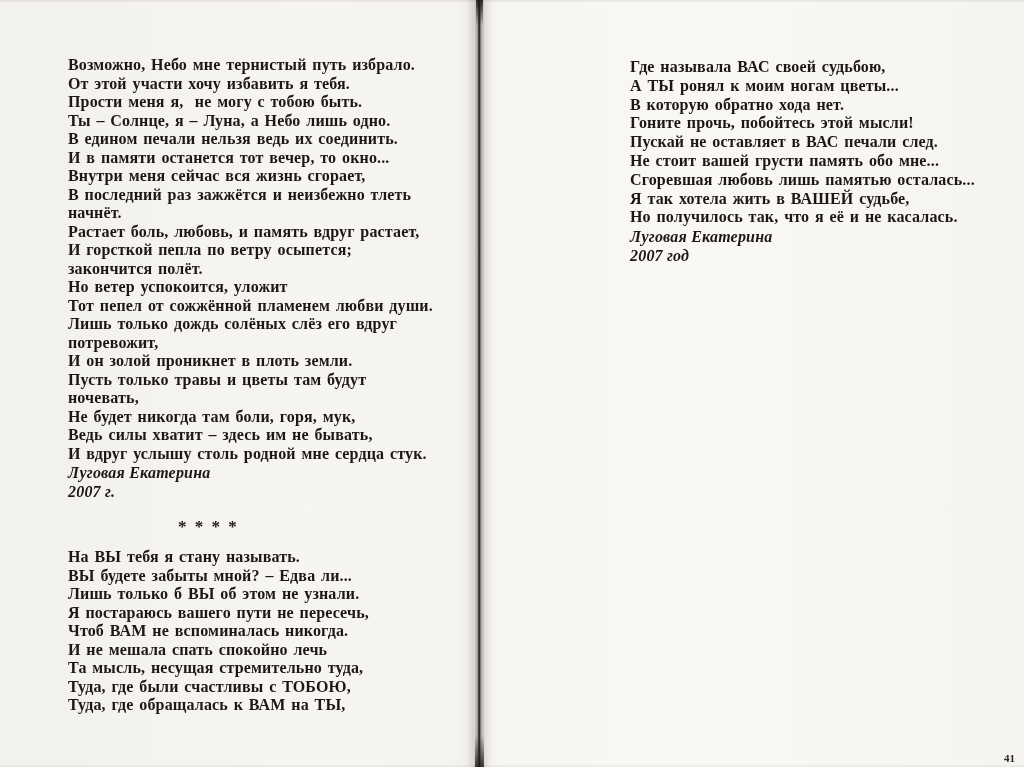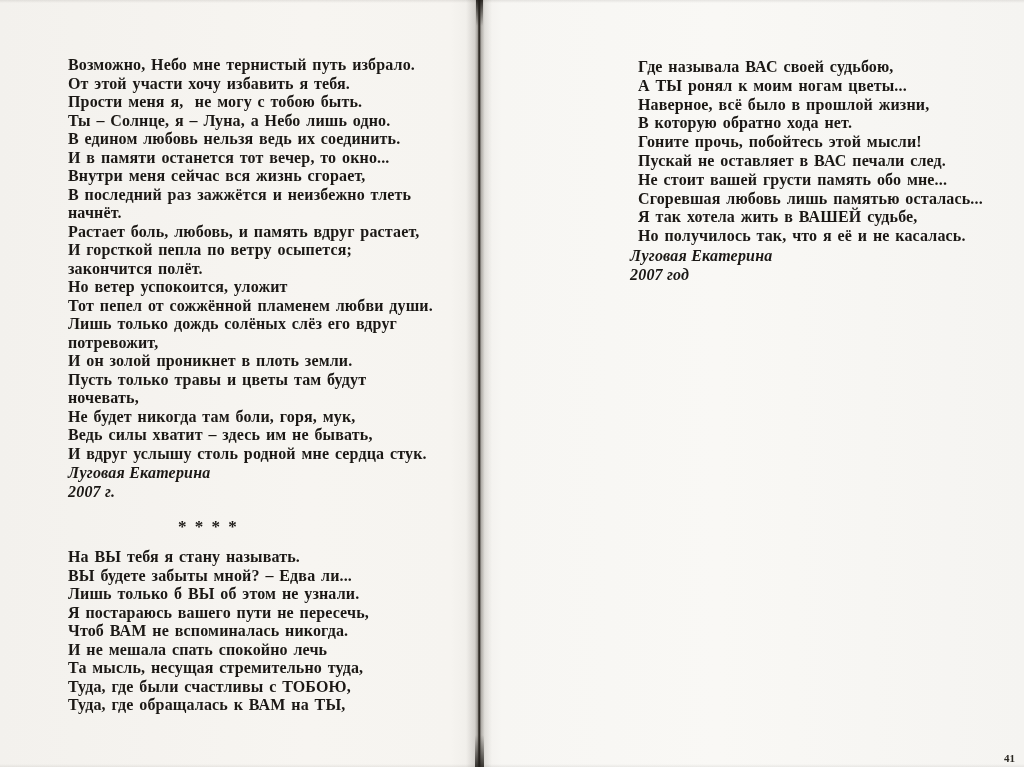--- a/index.html
+++ b/index.html
@@ -31,21 +31,21 @@
   .poem-second { top:547px; }
   .poem-right  { top:57px; }
 
   .line {
     font-size:16px;
     white-space:nowrap;
     letter-spacing:0.15px;
     word-spacing:1.6px;
   }
   .page-left  .line { height:18.5px; line-height:18.5px; }
-  .page-right .line { height:18.8px; line-height:18.8px;margin-left:8px; }
+  .page-right .line { height:18.8px; line-height:18.8px; }
   .line.r { padding-right:16px; }
 
   .sig {
     font-style:italic;
     font-size:16px;
     height:19px; line-height:19px;
     text-align:left;
     letter-spacing:0.2px;
   }
   .page-left  .sig       { margin-right:11px; }
@@ -94,21 +94,21 @@
 
 <div class="scan">
 
   <div class="page page-left">
     <div class="poem poem-first">
       <div class="lines">
           <div class="line">Возможно, Небо мне тернистый путь избрало.</div>
           <div class="line">От этой участи хочу избавить я тебя.</div>
           <div class="line">Прости меня я, &nbsp;не могу с тобою быть.</div>
           <div class="line">Ты – Солнце, я – Луна, а Небо лишь одно.</div>
-          <div class="line">В едином любовь нельзя ведь их соединить.</div>
+          <div class="line">В едином печали нельзя ведь их соединить.</div>
           <div class="line">И в памяти останется тот вечер, то окно...</div>
           <div class="line">Внутри меня сейчас вся жизнь сгорает,</div>
           <div class="line">В последний раз зажжётся и неизбежно тлеть</div>
           <div class="line r">начнёт.</div>
           <div class="line">Растает боль, любовь, и память вдруг растает,</div>
           <div class="line">И горсткой пепла по ветру осыпется;</div>
           <div class="line r">закончится полёт.</div>
           <div class="line">Но ветер успокоится, уложит</div>
           <div class="line">Тот пепел от сожжённой пламенем любви души.</div>
           <div class="line">Лишь только дождь солёных слёз его вдруг</div>
@@ -137,21 +137,20 @@
           <div class="line">Туда, где обращалась к ВАМ на ТЫ,</div>
         </div>
     </div>
   </div>
 
   <div class="page page-right">
     <div class="poem poem-right">
       <div class="lines">
           <div class="line">Где называла ВАС своей судьбою,</div>
           <div class="line">А ТЫ ронял к моим ногам цветы...</div>
-          <div class="line">Наверное, всё было в прошлой жизни,</div>
           <div class="line">В которую обратно хода нет.</div>
           <div class="line">Гоните прочь, побойтесь этой мысли!</div>
           <div class="line">Пускай не оставляет в ВАС печали след.</div>
           <div class="line">Не стоит вашей грусти память обо мне...</div>
           <div class="line">Сгоревшая любовь лишь памятью осталась...</div>
           <div class="line">Я так хотела жить в ВАШЕЙ судьбе,</div>
           <div class="line">Но получилось так, что я её и не касалась.</div>
         </div>
       <div class="sig">Луговая Екатерина</div>
       <div class="sig date">2007 год</div>

